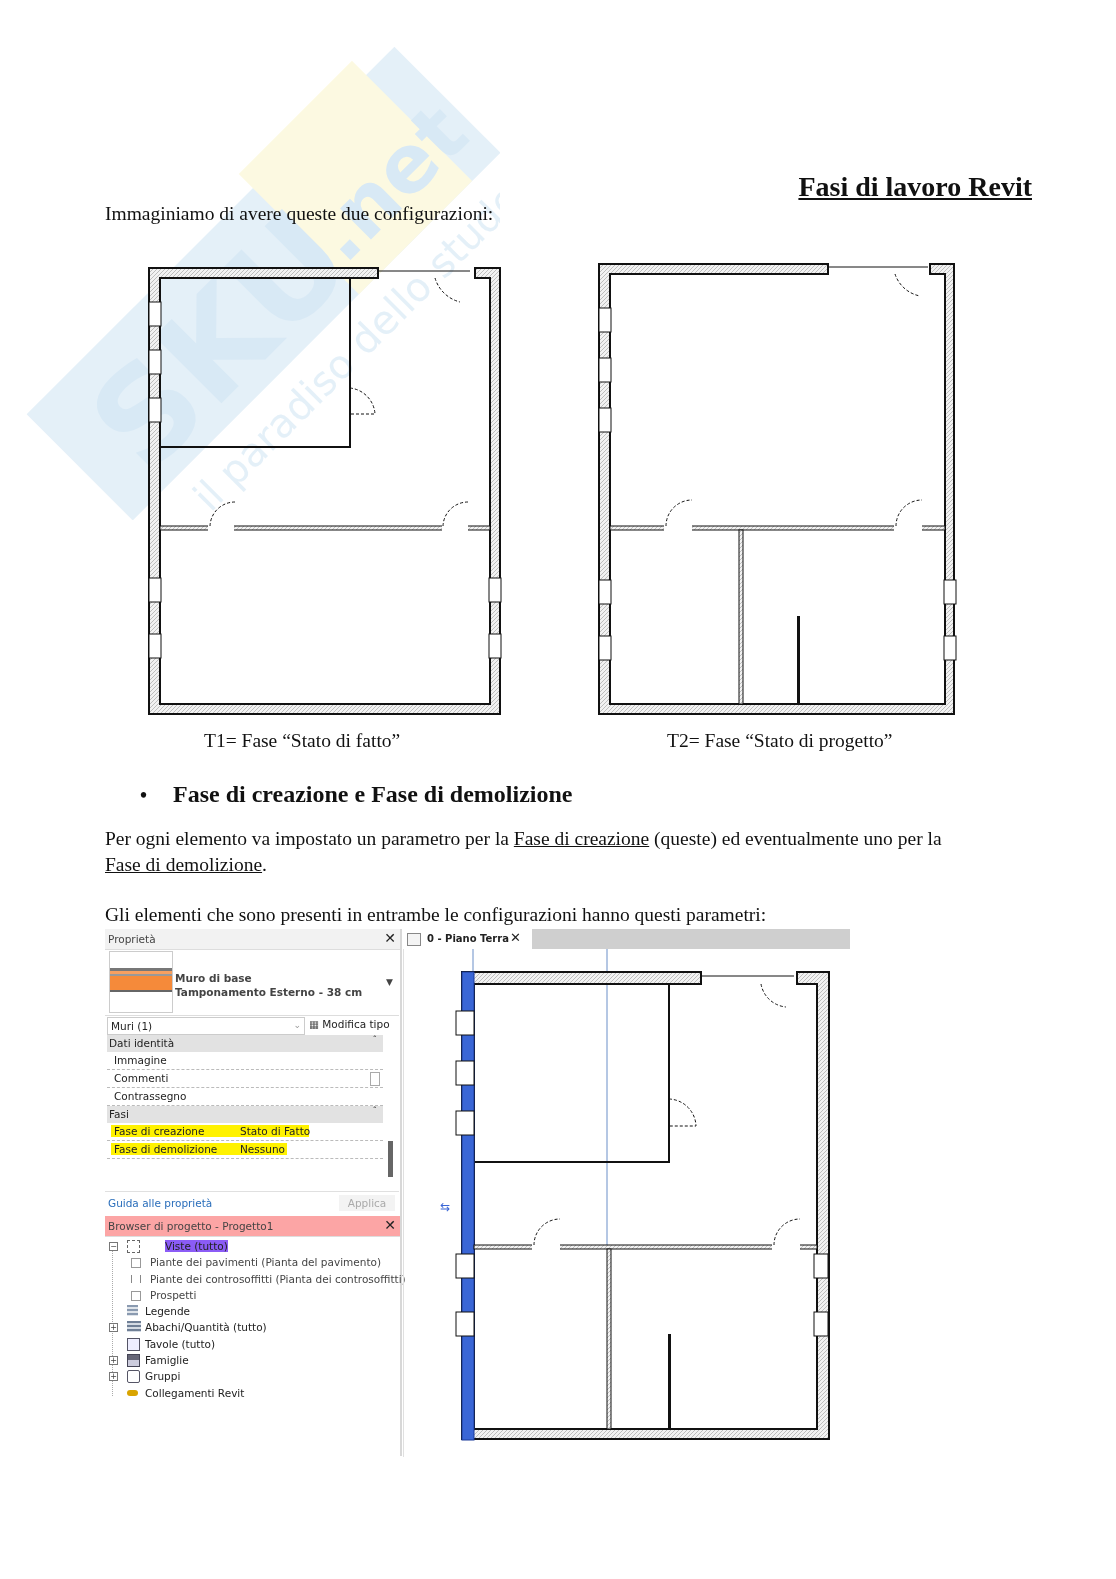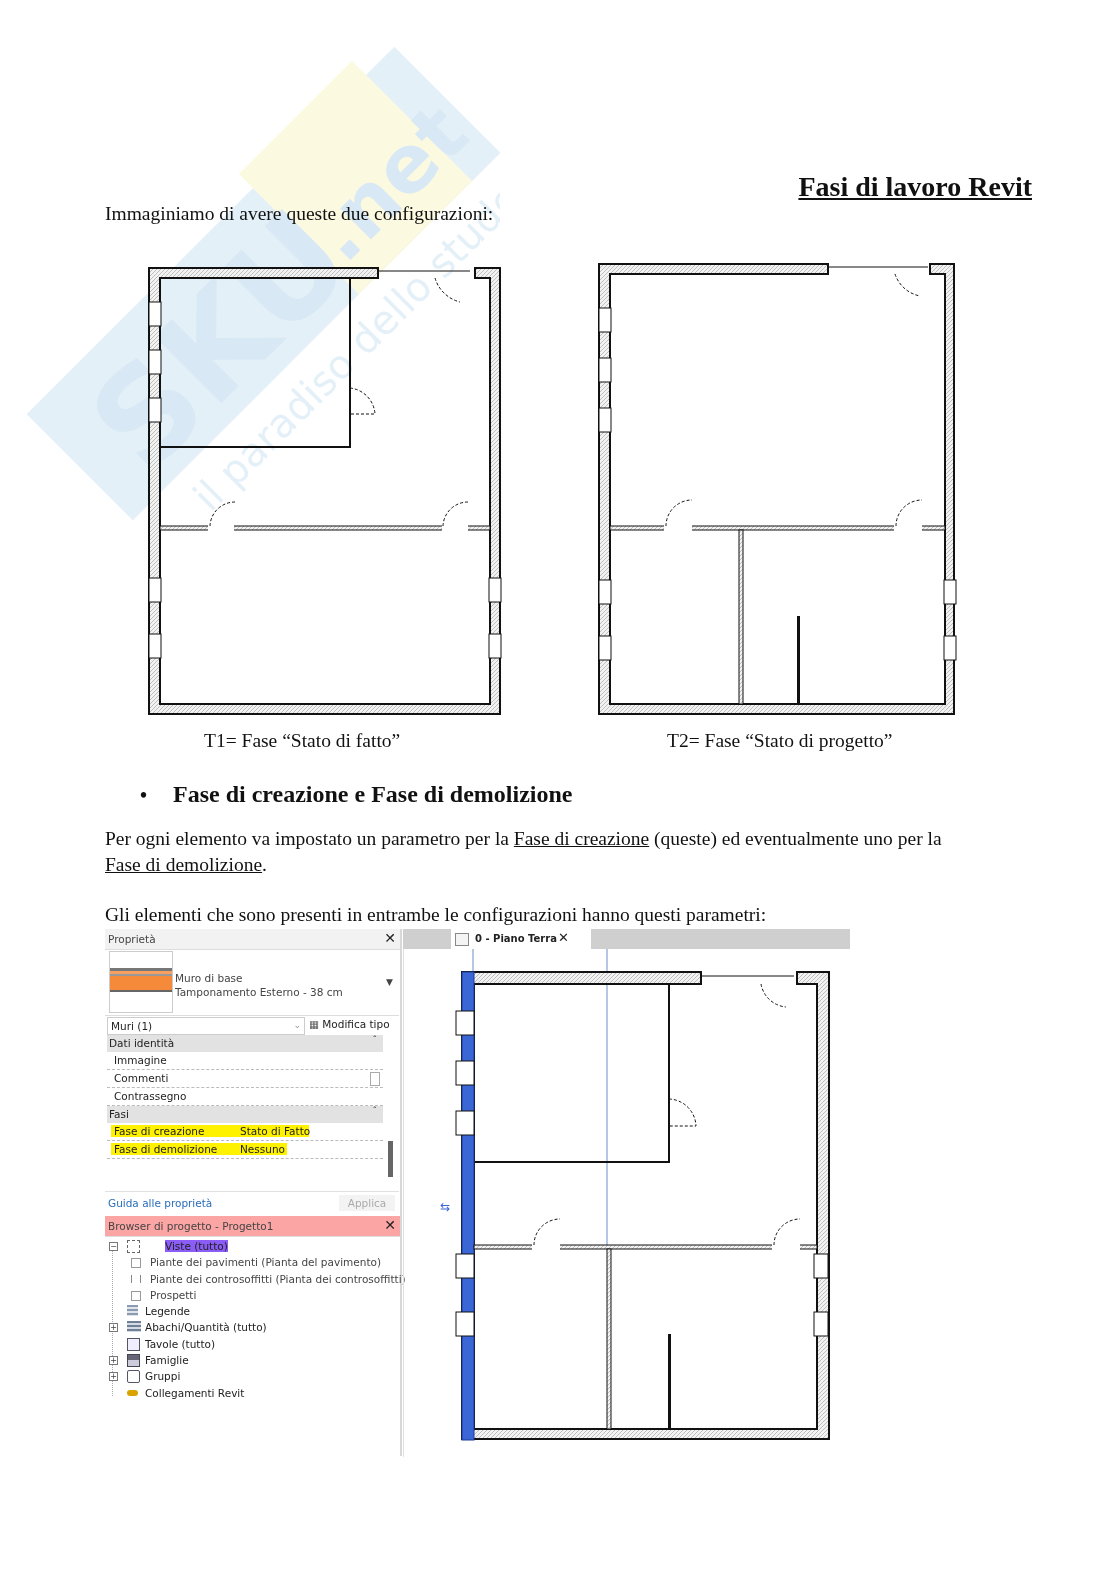--- a/index.html
+++ b/index.html
@@ -13,21 +13,21 @@
   .h2 .bullet { display: inline-block; width: 33px; font-size: 20px; }
   .u { text-decoration: underline; }
   
   .revit { font-family: "DejaVu Sans", sans-serif; font-size: 10.5px; color: #222; }
   .panel { left: 105px; top: 929px; width: 295px; height: 527px; background: #fff; border-right: 2px solid #d8d8d8; }
   .panel-head { position: absolute; left: 0; width: 295px; height: 20px; background: #f2f2f2; border-bottom: 1px solid #ddd; }
   .panel-head span.t { position: absolute; left: 3px; top: 4px; color: #444; }
   .panel-head .x { position: absolute; right: 4px; top: 1px; font-size: 14px; font-weight: bold; color: #222; }
   .type-sel { position: absolute; left: 0; top: 20px; width: 294px; height: 66px; border-bottom: 1px solid #ddd; }
   .thumb { position: absolute; left: 4px; top: 2px; width: 62px; height: 60px; border: 1px solid #ccc; background: #fff; }
-  .type-name { position: absolute; left: 70px; top: 22px; color: #444; line-height: 14px; }
+  .type-name { position: absolute; left: 70px; top: 22px; color: #444; line-height: 14px; font-weight: bold; }
   .type-caret { position: absolute; right: 6px; top: 28px; font-size: 9px; color: #444; }
   .filter { position: absolute; left: 2px; top: 88px; width: 196px; height: 16px; border: 1px solid #ccc; background: #fff; }
   .filter span.t { position: absolute; left: 3px; top: 2px; }
   .filter .cv { position: absolute; right: 3px; top: 2px; color: #999; font-size: 9px; }
   .edit-type { position: absolute; left: 204px; top: 89px; }
   .prop-table { position: absolute; left: 2px; top: 106px; width: 276px; }
   .grp { height: 17px; background: #e2e2e2; position: relative; }
   .grp span.t { position: absolute; left: 2px; top: 2px; }
   .grp .c { position: absolute; right: 6px; top: 0px; font-size: 9px; }
   .row { height: 17px; position: relative; border-bottom: 1px dashed #bbb; background: #fff; }
@@ -40,21 +40,21 @@
   .help-link { position: absolute; left: 3px; top: 5px; color: #2a6ebb; }
   .apply { position: absolute; right: 4px; top: 3px; width: 56px; height: 16px; background: #f3f3f3; color: #aaa; text-align: center; line-height: 16px; }
   .tree { position: absolute; left: 2px; top: 309px; width: 290px; }
   .ti { height: 16.3px; position: relative; white-space: nowrap; }
   .ti .exp { position: absolute; left: 2px; top: 4px; width: 7px; height: 7px; border: 1px solid #777; font-size: 8px; line-height: 7px; text-align: center; color: #444; background: #fff; }
   .ti .ico { position: absolute; top: 2px; width: 11px; height: 11px; }
   .ti .lbl { position: absolute; top: 2px; }
   .ti.sel .lbl { background: #8b5cf6; margin-left: 20px; }
   .tree-line { position: absolute; left: 7px; top: 317px; width: 0; height: 150px; border-left: 1px dotted #aaa; }
   .tab-bar { left: 403px; top: 929px; width: 447px; height: 20px; background: #cfcfcf; }
-  .tab { position: absolute; left: 0; top: 0; width: 140px; height: 20px; background: #fff; margin-left: 48px; }
+  .tab { position: absolute; left: 0; top: 0; width: 129px; height: 20px; background: #fff; }
   .tab .ico { position: absolute; left: 4px; top: 4px; width: 12px; height: 11px; border: 1px solid #888; background: #f4f4f4; }
   .tab .lbl { position: absolute; left: 24px; top: 4px; font-weight: bold; font-size: 10px; }
   .tab .x { position: absolute; left: 107px; top: 1px; font-size: 13px; font-weight: bold; }
   .view { left: 403px; top: 949px; width: 447px; height: 508px; border-left: 1px solid #e0e0e0; }
 </style>
 </head>
 <body>
 
 <svg class="watermark" viewBox="0 0 480 480">
   <g transform="rotate(-45 240 240)">

